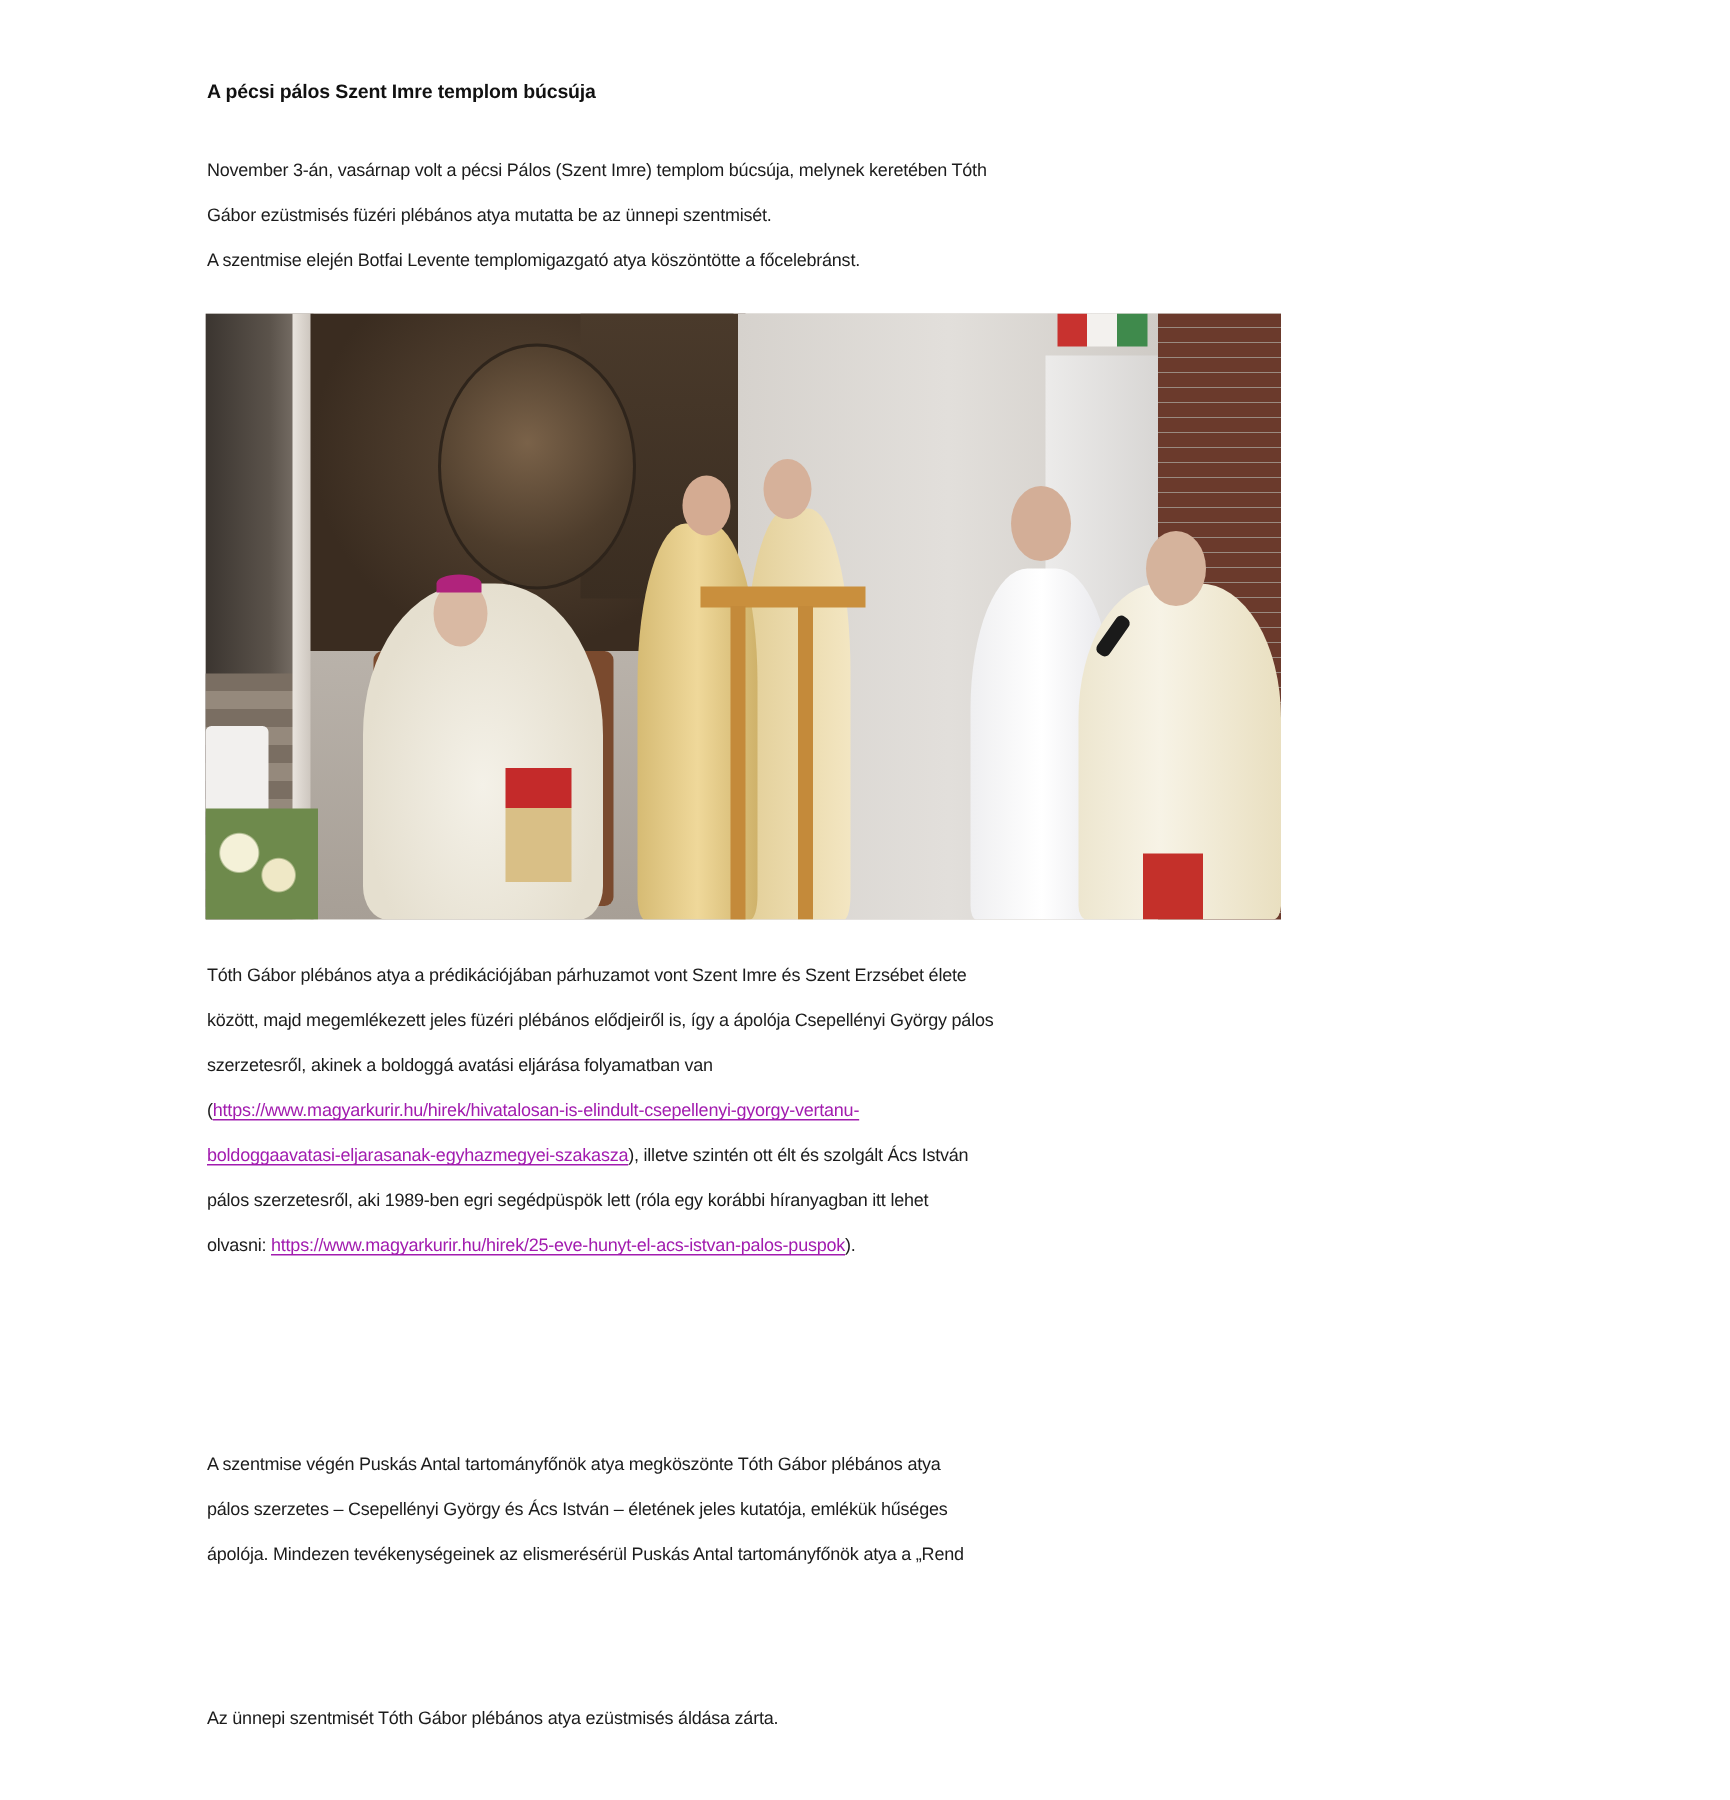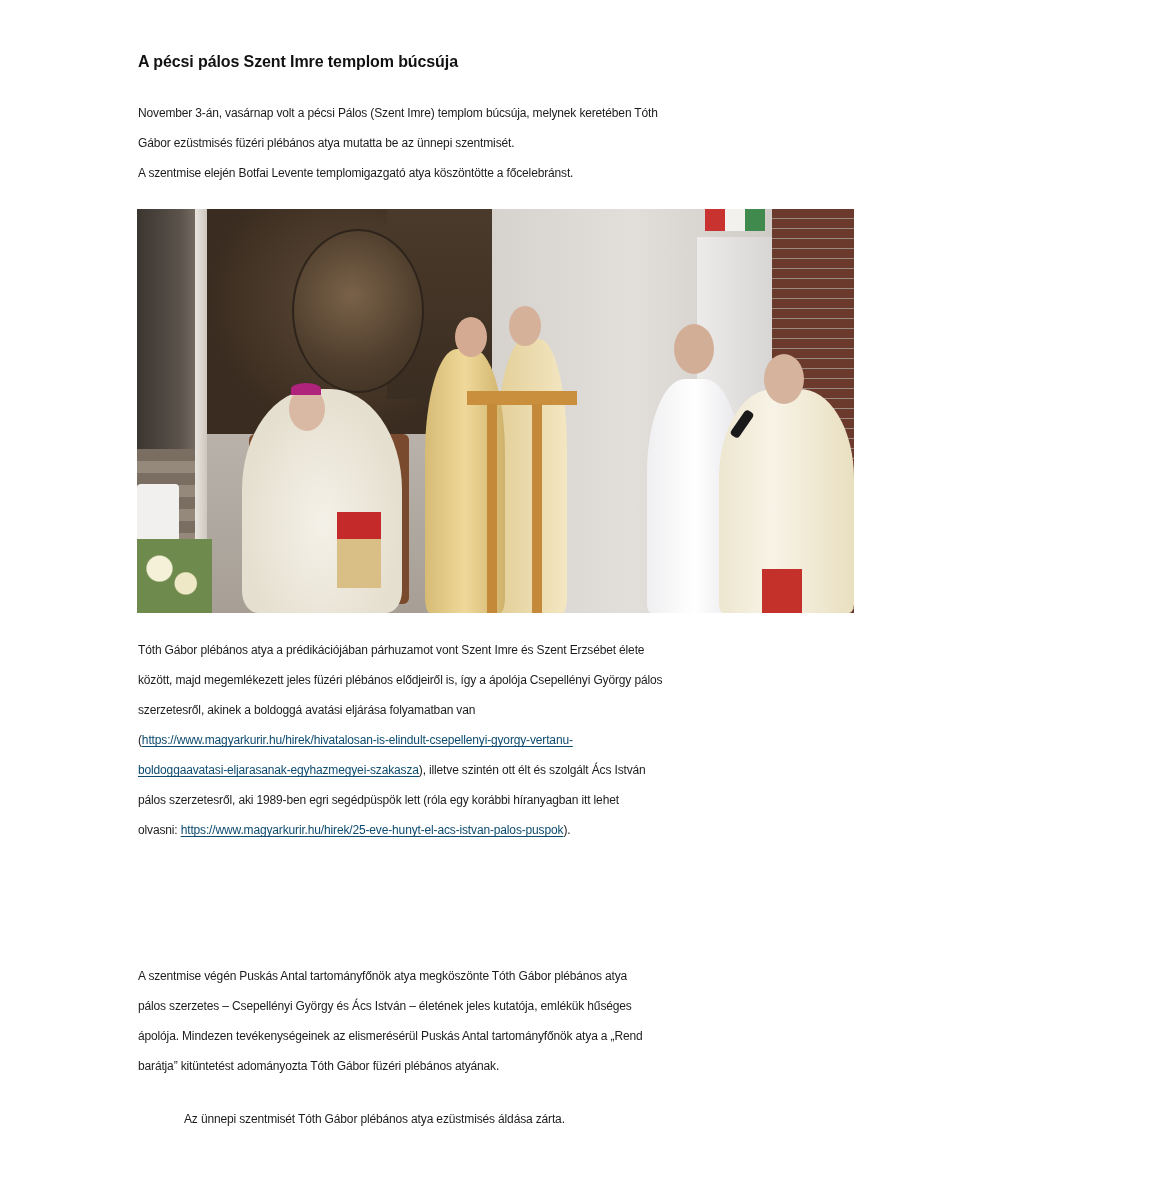--- a/index.html
+++ b/index.html
@@ -18,45 +18,45 @@
     .page {
       position: absolute;
       left: 138px;
       top: 0;
       width: 890px;
     }
     .title {
       position: absolute;
       top: 53px;
       left: 0;
-      font-size: 16px;
+      font-size: 13px;
       font-weight: bold;
       letter-spacing: -0.1px;
       white-space: nowrap;
       color: #111;
     }
     .para {
       position: absolute;
       left: 0;
       width: 890px;
       font-size: 12px;
       line-height: 30px;
       letter-spacing: -0.15px;
       color: #1c1c1c;
     }
     .para .line { display: block; white-space: nowrap; }
     a.link {
-      color: #0c4a6e;
+      color: #a21caf;
       text-decoration: underline;
       text-underline-offset: 2px;
     }
     #p1 { top: 98px; }
     #p2 { top: 635px; }
     #p3 { top: 961px; }
-    #p4 { top: 1104px; margin-left: 46px; }
+    #p4 { top: 1130px; }
 
     
     .photo {
       position: absolute;
       left: 137px;
       top: 209px;
       width: 717px;
       height: 404px;
       overflow: hidden;
       background: #cfcac4;
@@ -115,21 +115,20 @@
     <span class="line"><span>(</span><a class="link">https://www.magyarkurir.hu/hirek/hivatalosan-is-elindult-csepellenyi-gyorgy-vertanu-</a></span>
     <span class="line"><a class="link">boldoggaavatasi-eljarasanak-egyhazmegyei-szakasza</a><span>), illetve szintén ott élt és szolgált Ács István</span></span>
     <span class="line">pálos szerzetesről, aki 1989-ben egri segédpüspök lett (róla egy korábbi híranyagban itt lehet</span>
     <span class="line"><span>olvasni: </span><a class="link">https://www.magyarkurir.hu/hirek/25-eve-hunyt-el-acs-istvan-palos-puspok</a><span>).</span></span>
   </div>
 
   <div class="para" id="p3">
     <span class="line">A szentmise végén Puskás Antal tartományfőnök atya megköszönte Tóth Gábor plébános atya</span>
     <span class="line">pálos szerzetes – Csepellényi György és Ács István – életének jeles kutatója, emlékük hűséges</span>
     <span class="line">ápolója. Mindezen tevékenységeinek az elismerésérül Puskás Antal tartományfőnök atya a „Rend</span>
-    <span class="line">barátja” kitüntetést adományozta Tóth Gábor füzéri plébános atyának.</span>
   </div>
 
   <div class="para" id="p4">
     <span class="line">Az ünnepi szentmisét Tóth Gábor plébános atya ezüstmisés áldása zárta.</span>
   </div>
 </div>
 
 <div class="photo" title="Szentmise a pécsi pálos Szent Imre templomban – püspök ülve, papok az ambónál, celebráns mikrofonnal">
   <div class="ph-leftwall"></div>
   <div class="ph-leftstairs"></div>

